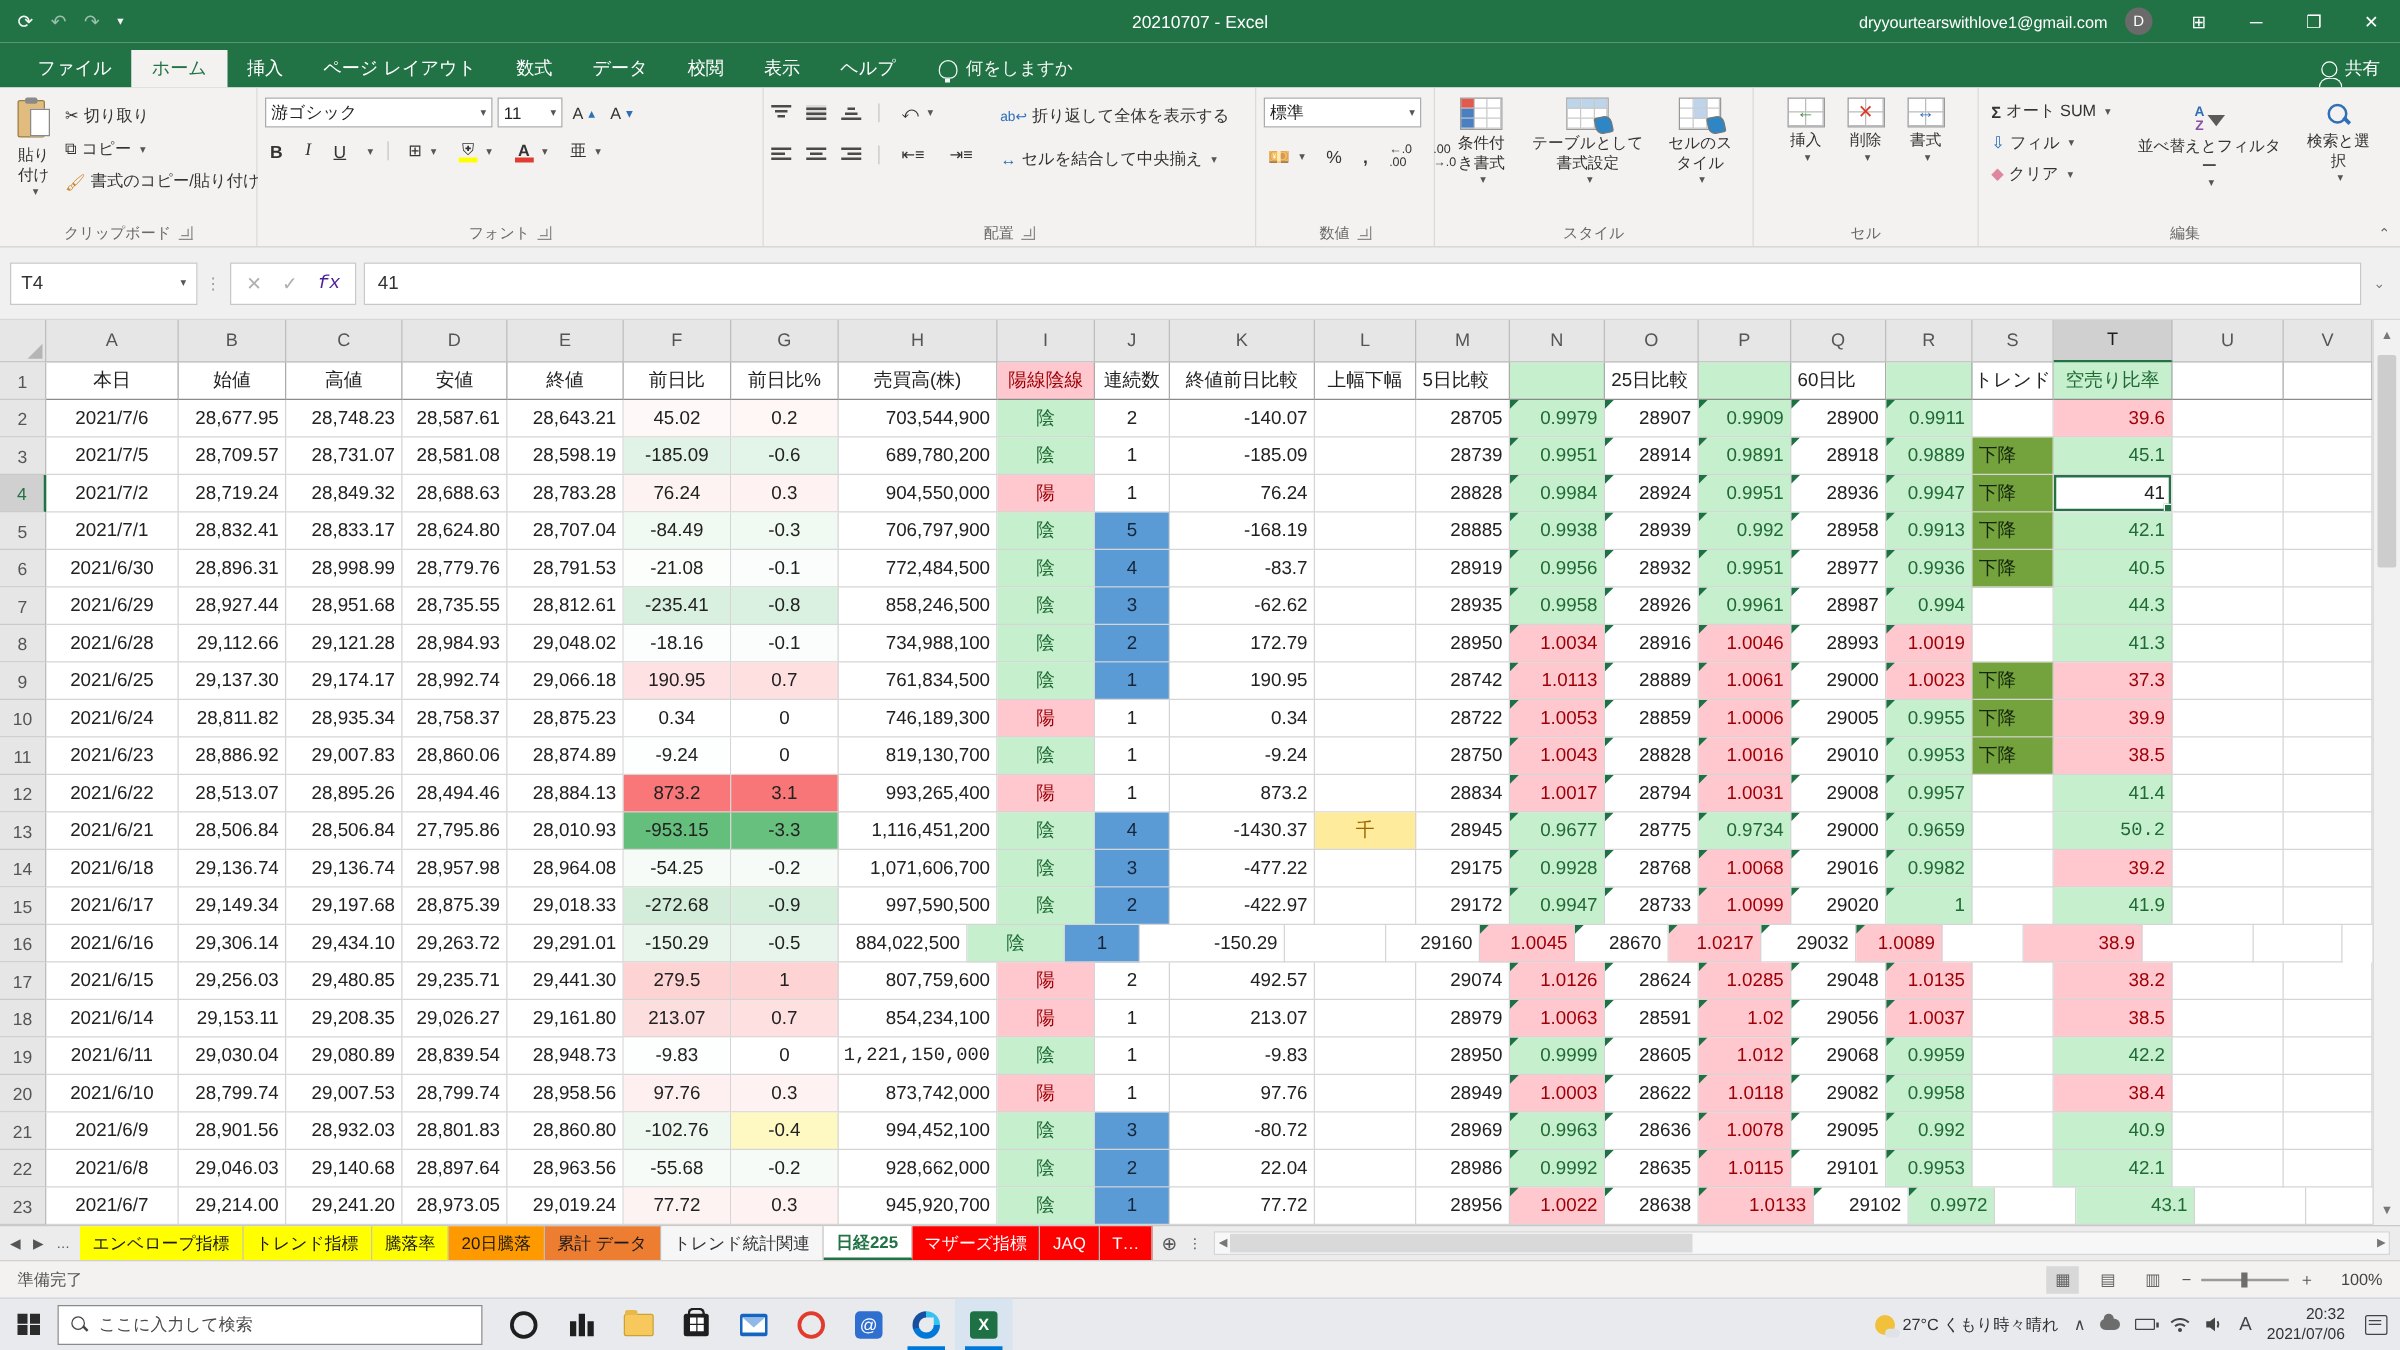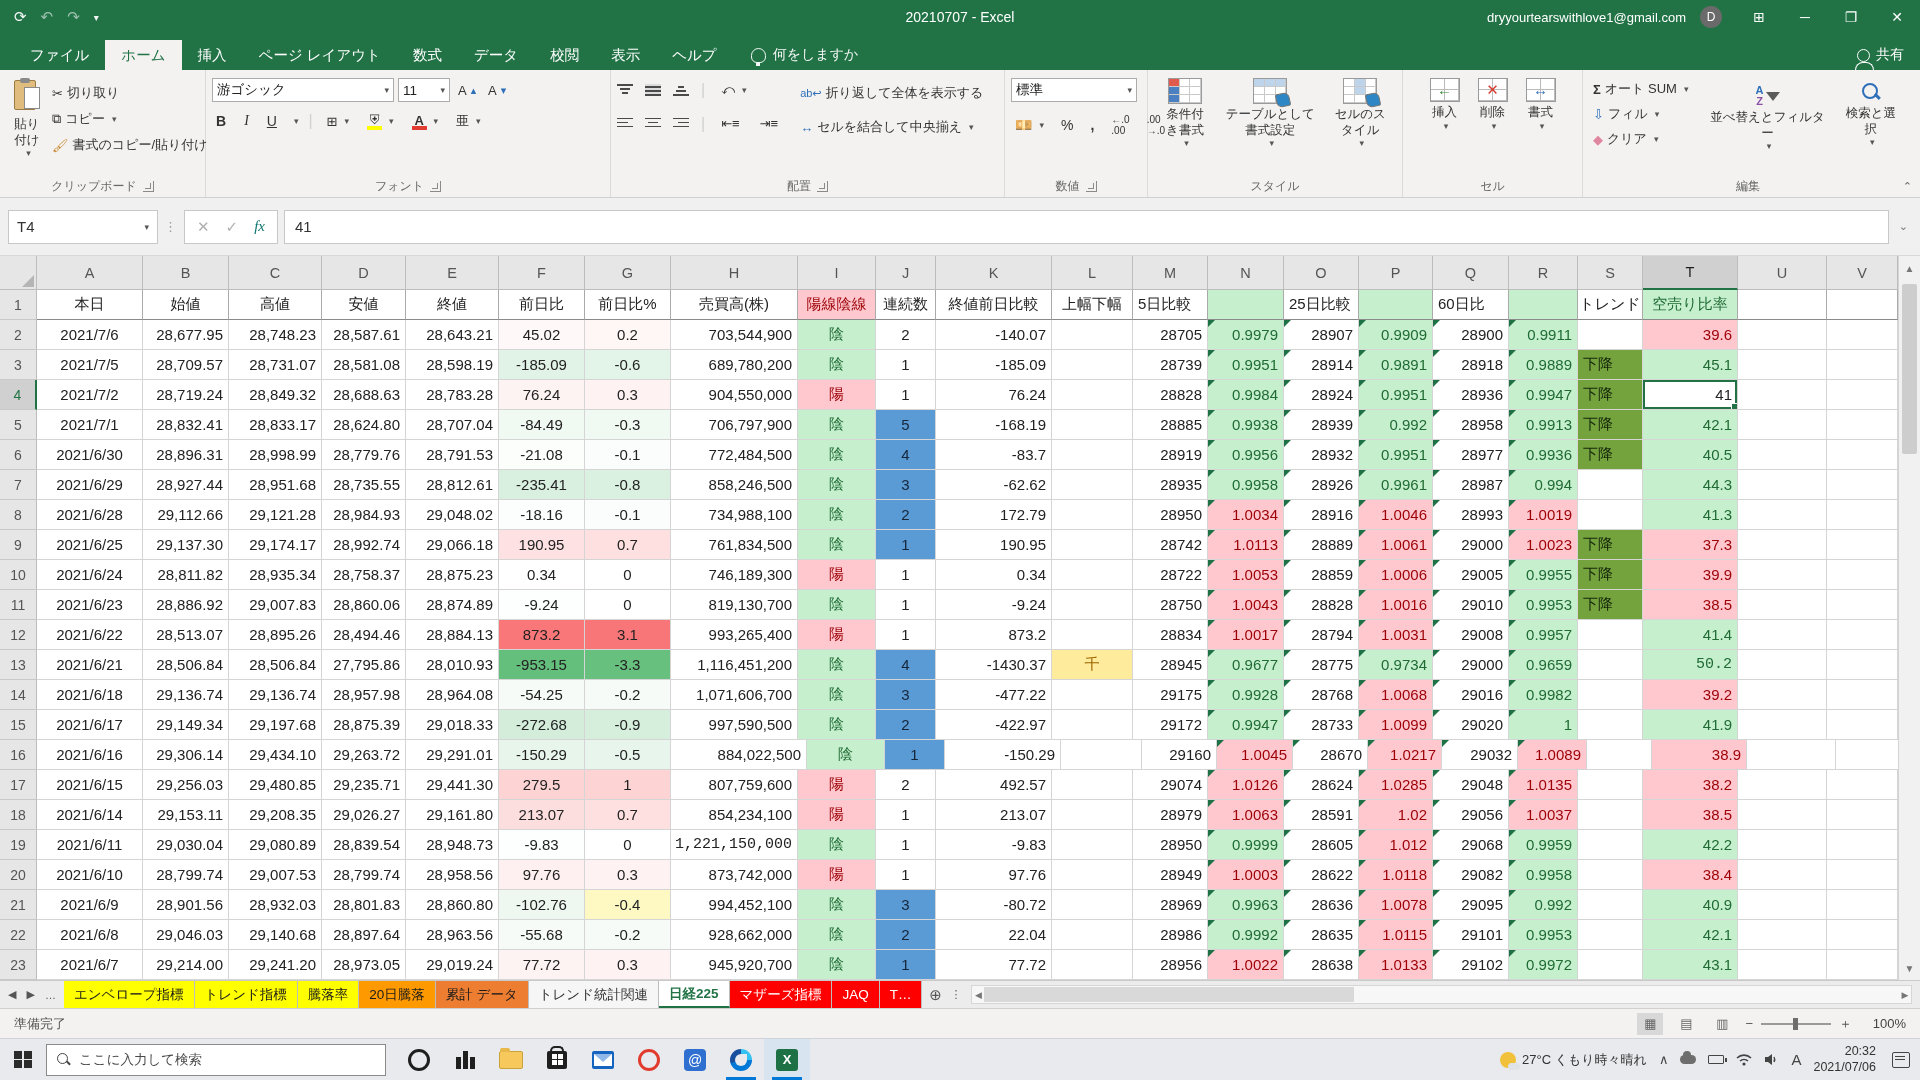--- a/index.html
+++ b/index.html
@@ -67,21 +67,21 @@
   .mag:before{content:"";position:absolute;left:1px;top:1px;width:12px;height:12px;border:2.5px solid #2f6fb8;border-radius:50%}
   .mag:after{content:"";position:absolute;left:13px;top:13px;width:7px;height:2.5px;background:#2f6fb8;transform:rotate(45deg)}
   .collapse{position:absolute;right:8px;bottom:4px;font-size:11px;color:#666}
 
   
   .formulabar{height:58px;background:#f0f0f0;display:flex;align-items:center;padding:0 8px;gap:6px;flex:0 0 auto;border-bottom:1px solid #d8d8d8}
   .namebox{width:150px;height:34px;background:#fff;border:1px solid #c8c8c8;display:flex;align-items:center;padding:0 8px;font-size:15px;color:#333}
   .namebox .dd{margin-left:auto}
   .dots{color:#9a9a9a;font-size:13px;letter-spacing:1px}
   .fxbtns{height:34px;background:#fff;border:1px solid #c8c8c8;display:flex;align-items:center;gap:16px;padding:0 12px;font-size:15px;color:#b0b0b0}
-  .fxbtns .fx{color:#0f766e;font-style:italic;font-family:Liberation Serif, serif}
+  .fxbtns .fx{color:#4c1d95;font-style:italic;font-family:Liberation Mono, monospace}
   .fxinput{flex:1;height:34px;background:#fff;border:1px solid #c8c8c8;display:flex;align-items:center;padding:0 10px;font-size:15px;color:#333}
   .fbar-exp{color:#777;font-size:11px;padding:0 4px}
 
   
   .sheet{position:relative;height:724px;background:#fff;flex:0 0 auto;overflow:hidden}
   .hdr-row{display:flex;height:34px;background:#e6e6e6}
   .hcell{border-right:1px solid #bdbdbd;border-bottom:1px solid #bdbdbd;display:flex;align-items:center;justify-content:center;font-size:14.5px;color:#555;flex:0 0 auto}
   .hcell.selhdr{background:#d0d0d0;border-bottom:2px solid #217346;color:#1e1e1e}
   .corner{position:relative}
   .corner:after{content:"";position:absolute;right:2px;bottom:2px;border-left:12px solid transparent;border-bottom:12px solid #b5b5b5}
@@ -940,21 +940,21 @@
         </div>
         <div class="srow">
           <div class="rowhdr">16</div>
           <div class="cell al-c" style="width: 106px;">2021/6/16</div>
           <div class="cell al-r" style="width: 86px;">29,306.14</div>
           <div class="cell al-r" style="width: 93px;">29,434.10</div>
           <div class="cell al-r" style="width: 84px;">29,263.72</div>
           <div class="cell al-r" style="width: 93px;">29,291.01</div>
           <div class="cell al-c" style="width: 86px; background: rgb(231, 245, 234);">-150.29</div>
           <div class="cell al-c" style="width: 86px; background: rgb(232, 245, 236);">-0.5</div>
-          <div class="cell al-r" style="width: 136px;">884,022,500</div>
+          <div class="cell al-r" style="width: 103px;">884,022,500</div>
           <div class="cell al-c good" style="width: 78px;">陰</div>
           <div class="cell al-c bluebg" style="width: 60px;">1</div>
           <div class="cell al-r" style="width: 116px;">-150.29</div>
           <div class="cell al-c" style="width: 81px;"></div>
           <div class="cell al-r" style="width: 75px;">29160</div>
           <div class="cell al-r bad" style="width: 76px;">1.0045<span class="tri"></span></div>
           <div class="cell al-r" style="width: 75px;">28670<span class="tri"></span></div>
           <div class="cell al-r bad" style="width: 74px;">1.0217<span class="tri"></span></div>
           <div class="cell al-r" style="width: 76px;">29032<span class="tri"></span></div>
           <div class="cell al-r bad" style="width: 69px;">1.0089<span class="tri"></span></div>
@@ -1123,21 +1123,21 @@
           <div class="cell al-c" style="width: 86px; background: rgb(254, 243, 243);">77.72</div>
           <div class="cell al-c" style="width: 86px; background: rgb(254, 242, 242);">0.3</div>
           <div class="cell al-r" style="width: 127px;">945,920,700</div>
           <div class="cell al-c good" style="width: 78px;">陰</div>
           <div class="cell al-c bluebg" style="width: 60px;">1</div>
           <div class="cell al-r" style="width: 116px;">77.72</div>
           <div class="cell al-c" style="width: 81px;"></div>
           <div class="cell al-r" style="width: 75px;">28956</div>
           <div class="cell al-r bad" style="width: 76px;">1.0022<span class="tri"></span></div>
           <div class="cell al-r" style="width: 75px;">28638<span class="tri"></span></div>
-          <div class="cell al-r bad" style="width: 74px;">1.0133<span class="tri"></span></div>
+          <div class="cell al-r bad" style="width: 92px;">1.0133<span class="tri"></span></div>
           <div class="cell al-r" style="width: 76px;">29102<span class="tri"></span></div>
           <div class="cell al-r good" style="width: 69px;">0.9972<span class="tri"></span></div>
           <div class="cell al-l" style="width: 65px;"></div>
           <div class="cell al-r good" style="width: 95px;">43.1</div>
           <div class="cell al-r" style="width: 89px;"></div>
           <div class="cell al-r" style="width: 71px;"></div>
         </div>
       </div>
     <div class="vscroll">
       <div class="varrow">▲</div>

